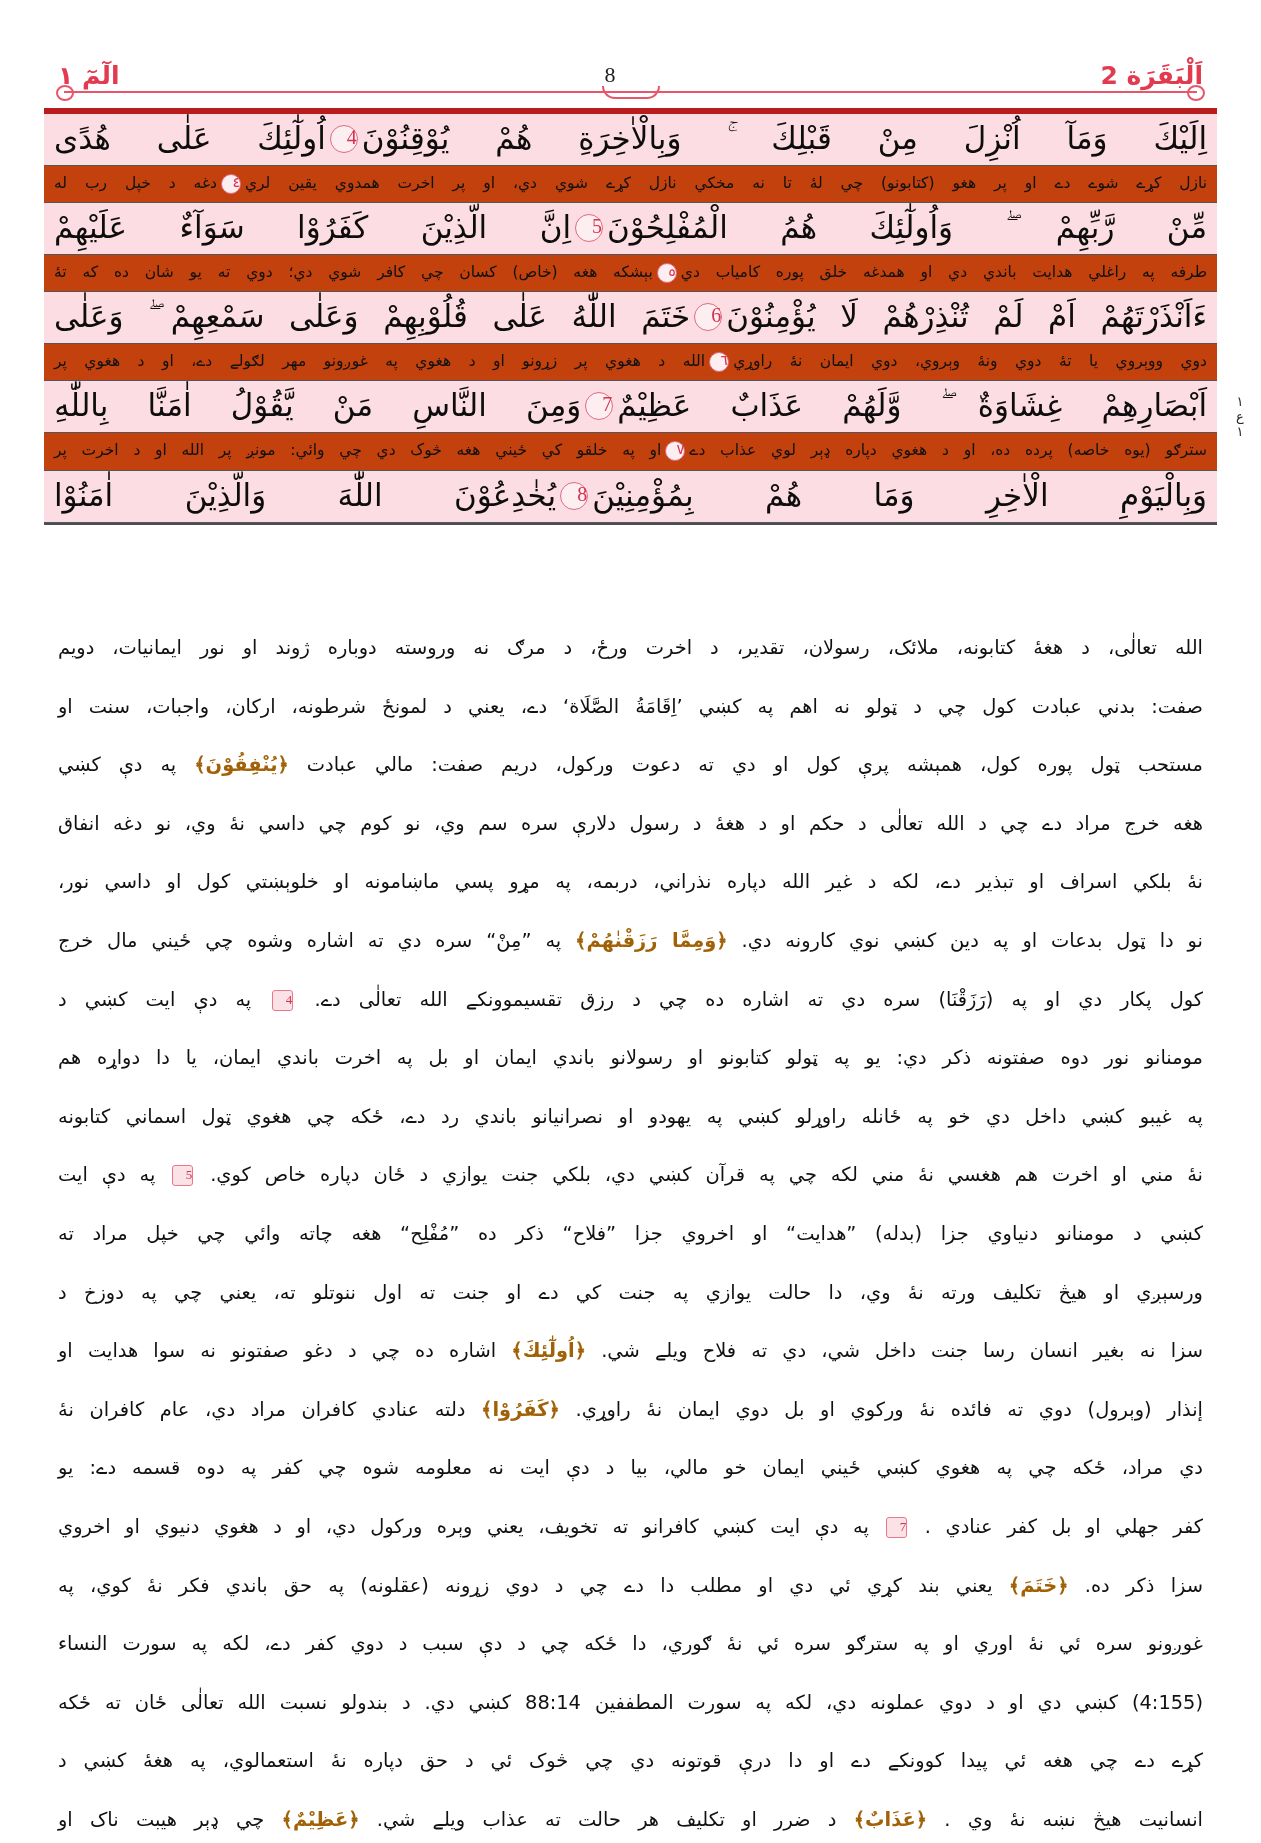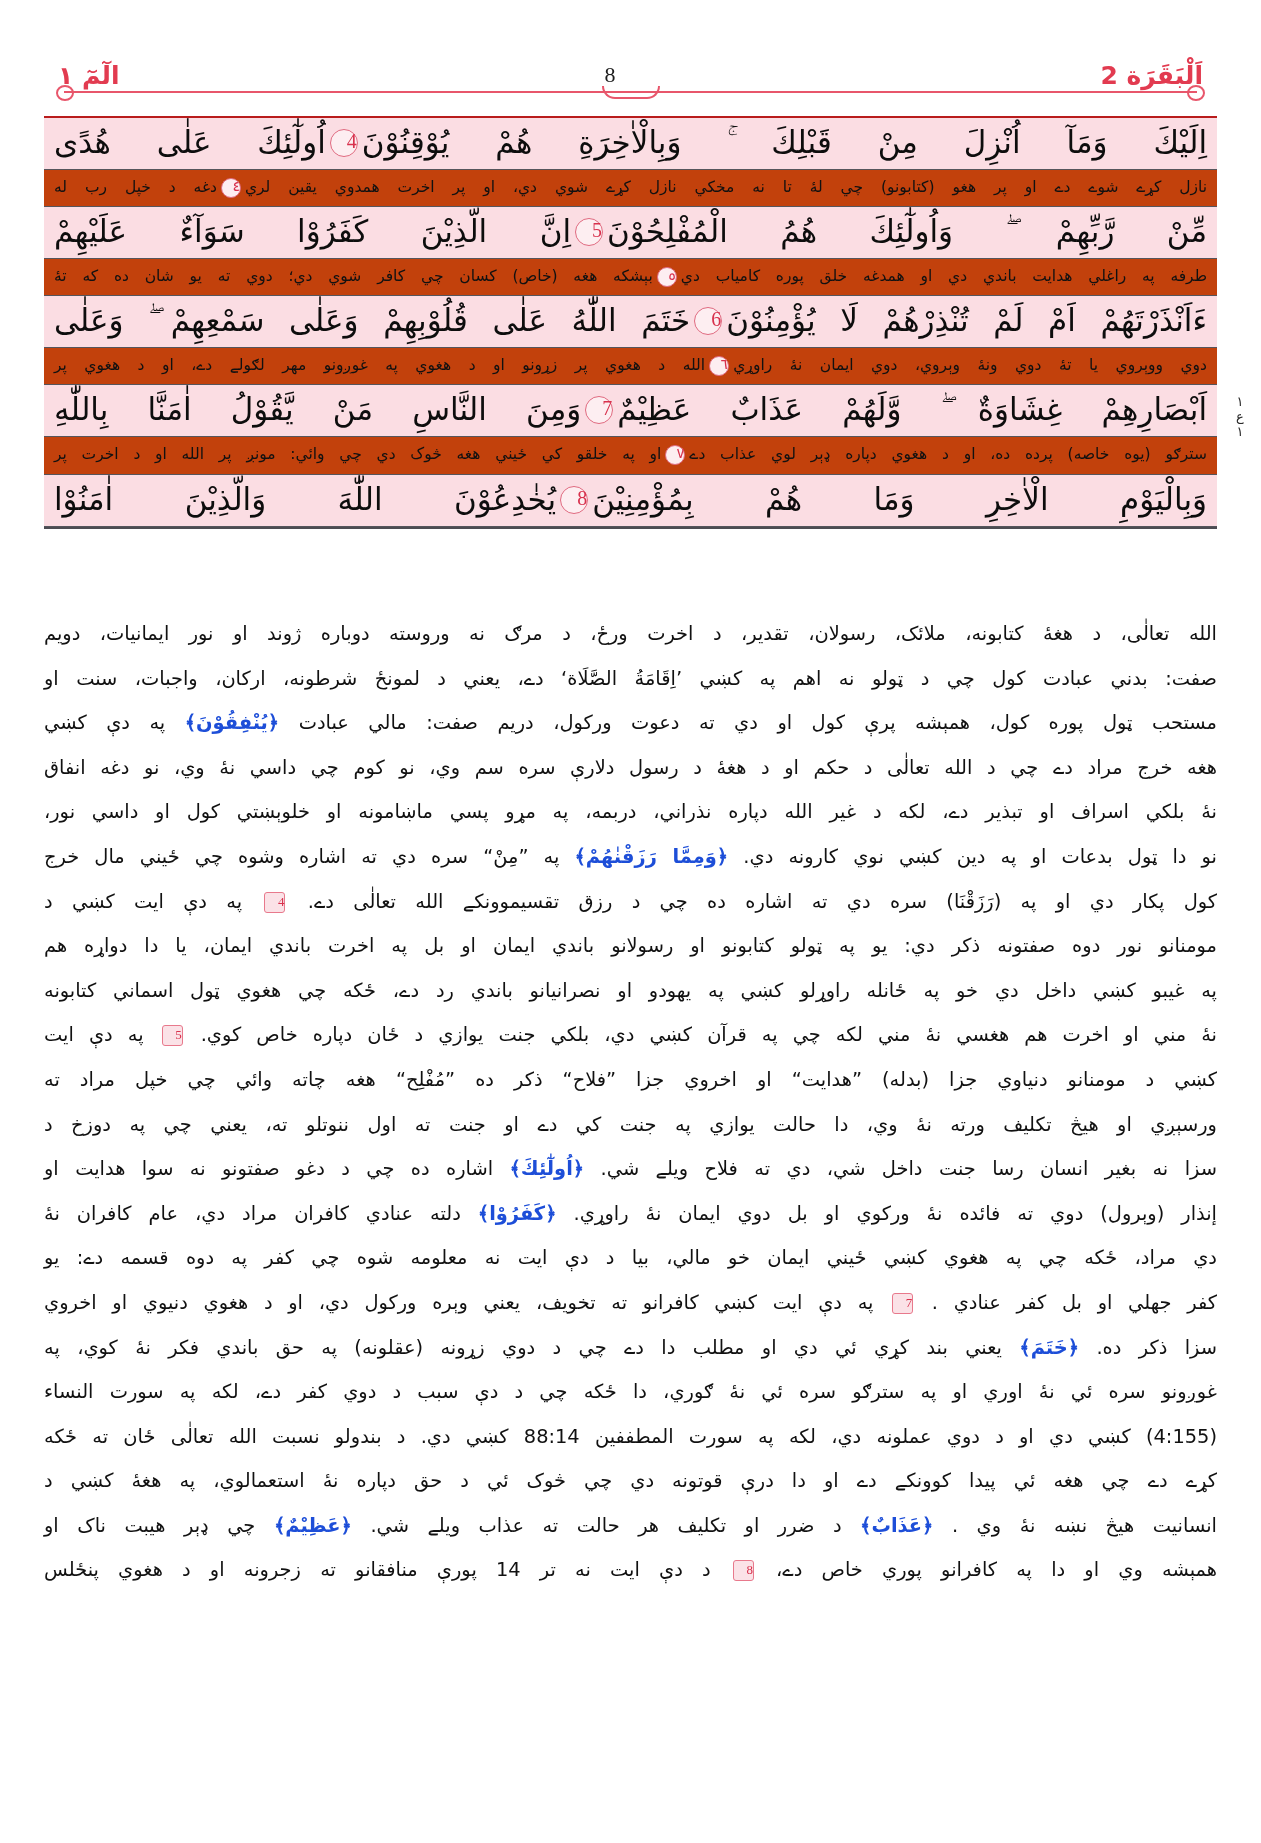--- a/index.html
+++ b/index.html
@@ -91,23 +91,22 @@
     border-top: none;
     border-radius: 0 0 28px 28px;
   }
 
   
   .mushaf {
     position: absolute;
     top: 108px;
     right: 44px;
     left: 44px;
-    border-top: 2px solid #b91c1c;
+    border-top: 6px solid #b91c1c;
     border-bottom: 2px solid #4c4c52;
-    margin-top: 8px;
   }
   .ayah-band {
     background: #fbdde3;
     border-bottom: 1.6px solid #55555c;
     padding: 4px 10px 6px 10px;
     text-align: justify;
     text-align-last: justify;
     direction: rtl;
     font-size: 31px;
     line-height: 1.32;
@@ -177,27 +176,27 @@
     left: 44px;
     direction: rtl;
     text-align: justify;
     text-align-last: justify;
     font-size: 19.4px;
     line-height: 44.6px;
     color: #111;
     font-family: "DejaVu Sans", sans-serif;
   }
   .tafsir p {
-    margin: 0;
+    margin: 14px;
     text-align: justify;
     text-align-last: justify;
     white-space: nowrap;
   }
   .q-token {
-    color: #1d4ed8;
+    color: #a16207;
     font-weight: bold;
     white-space: nowrap;
   }
   .mini-num {
     display: inline-block;
     color: #d8314d;
     border: 1px solid #e8798c;
     background: #fbe2e7;
     font-size: 13px;
     font-family: "Liberation Serif", serif;

